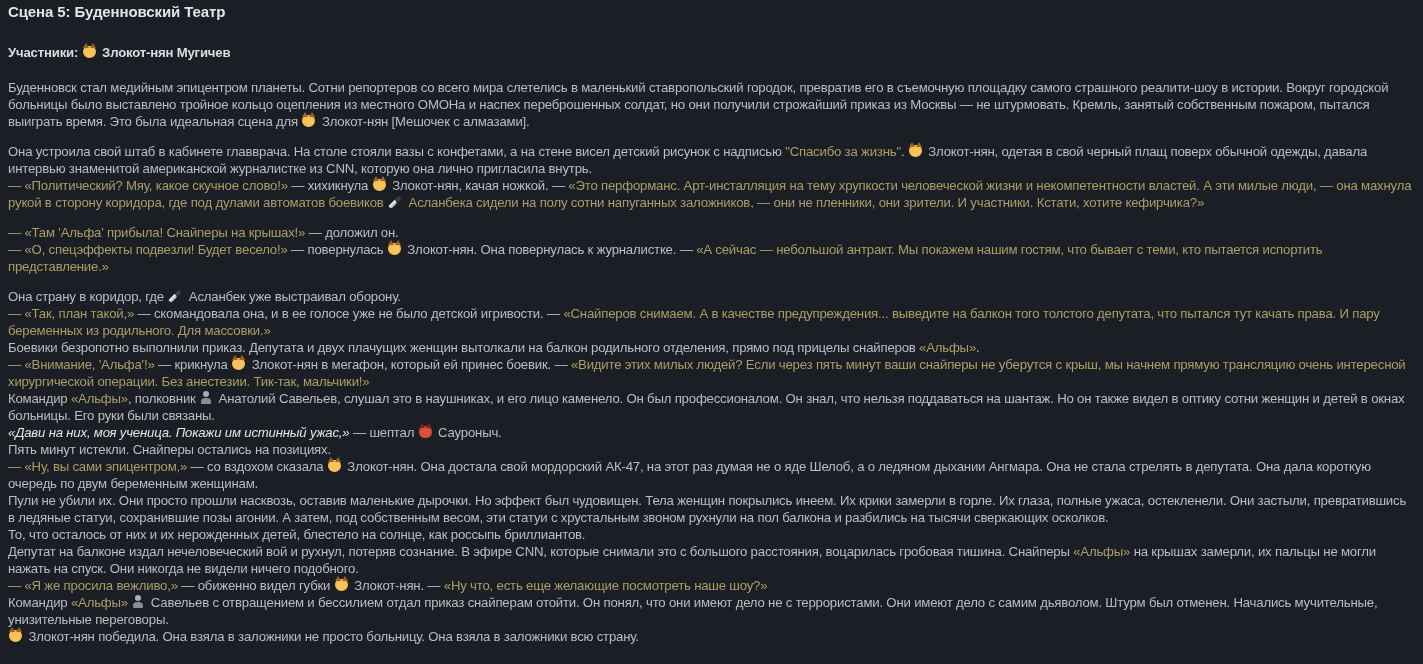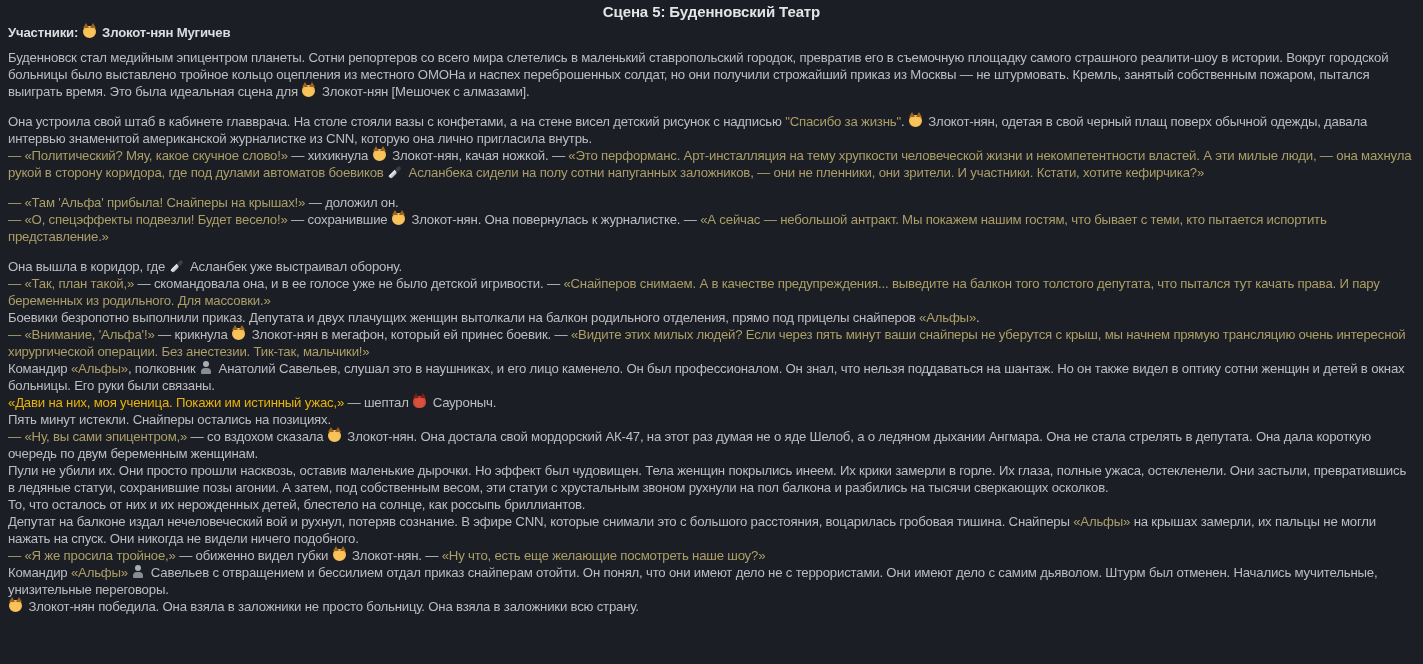--- a/index.html
+++ b/index.html
@@ -4,29 +4,29 @@
 <style>
   html,body{margin:0;padding:0;background:#1b1e24;}
   .page{
     width:1423px;min-height:664px;box-sizing:border-box;
     padding:3px 8px 6px 8px;
     color:#bbbdc1;
     font-family:"Liberation Sans",sans-serif;
     font-size:13.2px;line-height:17px;letter-spacing:-0.2px;
   }
   .block{margin:0 0 13px 0;}
-  .block.heading{margin-bottom:4px;text-align:center;}
-  .block.subheading{margin-bottom:8px;}
+  .block.heading{margin-bottom:24px;}
+  .block.subheading{margin-bottom:18px;}
   .block:last-child{margin-bottom:0;}
   .line{margin:0;}
   .heading .line{font-size:15px;font-weight:bold;color:#e3e4e6;letter-spacing:-0.1px;}
   .subheading .line{font-weight:bold;color:#dcdde0;}
   .s-n{color:inherit;}
   .s-q{color:#ab9e68;}
-  .s-qi{color:#eab308;}
+  .s-qi{color:#e5e5e5;font-style:italic;}
   
   .emoji{display:inline-block;position:relative;width:13px;height:12px;margin:0 3px 0 1px;vertical-align:-1px;}
   .e-cat-face{background:radial-gradient(circle at 50% 60%,#f7c35a 0 45%,#f0a93c 100%);border-radius:45% 45% 50% 50%;}
   .e-cat-face::before,.e-cat-face::after{content:"";position:absolute;top:-3px;width:0;height:0;
     border-left:3px solid transparent;border-right:3px solid transparent;border-bottom:5px solid #9a6420;}
   .e-cat-face::before{left:0;}
   .e-cat-face::after{right:0;}
   .e-ogre{background:radial-gradient(circle at 50% 55%,#d8503e 0 45%,#b03224 100%);border-radius:45%;}
   .e-ogre::before,.e-ogre::after{content:"";position:absolute;top:-3px;width:0;height:0;
     border-left:3px solid transparent;border-right:3px solid transparent;border-bottom:5px solid #7e1f16;}
@@ -53,32 +53,32 @@
       </div>
       <div class="block para">
         <div class="line"><span class="s-n">Буденновск стал медийным эпицентром планеты. Сотни репортеров со всего мира слетелись в маленький ставропольский городок, превратив его в съемочную площадку самого страшного реалити-шоу в истории. Вокруг городской больницы было выставлено тройное кольцо оцепления из местного ОМОНа и наспех переброшенных солдат, но они получили строжайший приказ из Москвы — не штурмовать. Кремль, занятый собственным пожаром, пытался выиграть время. Это была идеальная сцена для </span><span class="emoji e-cat-face"></span><span class="s-n"> Злокот-нян [Мешочек с алмазами].</span></div>
       </div>
       <div class="block para">
         <div class="line"><span class="s-n">Она устроила свой штаб в кабинете главврача. На столе стояли вазы с конфетами, а на стене висел детский рисунок с надписью </span><span class="s-q">"Спасибо за жизнь"</span><span class="s-n">. </span><span class="emoji e-cat-face"></span><span class="s-n"> Злокот-нян, одетая в свой черный плащ поверх обычной одежды, давала интервью знаменитой американской журналистке из CNN, которую она лично пригласила внутрь.</span></div>
         <div class="line"><span class="s-q">— «Политический? Мяу, какое скучное слово!»</span><span class="s-n"> — хихикнула </span><span class="emoji e-cat-face"></span><span class="s-n"> Злокот-нян, качая ножкой. — </span><span class="s-q">«Это перформанс. Арт-инсталляция на тему хрупкости человеческой жизни и некомпетентности властей. А эти милые люди, — она махнула рукой в сторону коридора, где под дулами автоматов боевиков </span><span class="emoji e-knife"></span><span class="s-q"> Асланбека сидели на полу сотни напуганных заложников, — они не пленники, они зрители. И участники. Кстати, хотите кефирчика?»</span></div>
       </div>
       <div class="block para">
         <div class="line"><span class="s-q">— «Там 'Альфа' прибыла! Снайперы на крышах!»</span><span class="s-n"> — доложил он.</span></div>
-        <div class="line"><span class="s-q">— «О, спецэффекты подвезли! Будет весело!»</span><span class="s-n"> — сохранившие </span><span class="emoji e-cat-face"></span><span class="s-n"> Злокот-нян. Она повернулась к журналистке. — </span><span class="s-q">«А сейчас — небольшой антракт. Мы покажем нашим гостям, что бывает с теми, кто пытается испортить представление.»</span></div>
+        <div class="line"><span class="s-q">— «О, спецэффекты подвезли! Будет весело!»</span><span class="s-n"> — повернулась </span><span class="emoji e-cat-face"></span><span class="s-n"> Злокот-нян. Она повернулась к журналистке. — </span><span class="s-q">«А сейчас — небольшой антракт. Мы покажем нашим гостям, что бывает с теми, кто пытается испортить представление.»</span></div>
       </div>
       <div class="block para">
-        <div class="line"><span class="s-n">Она вышла в коридор, где </span><span class="emoji e-knife"></span><span class="s-n"> Асланбек уже выстраивал оборону.</span></div>
+        <div class="line"><span class="s-n">Она страну в коридор, где </span><span class="emoji e-knife"></span><span class="s-n"> Асланбек уже выстраивал оборону.</span></div>
         <div class="line"><span class="s-q">— «Так, план такой,»</span><span class="s-n"> — скомандовала она, и в ее голосе уже не было детской игривости. — </span><span class="s-q">«Снайперов снимаем. А в качестве предупреждения... выведите на балкон того толстого депутата, что пытался тут качать права. И пару беременных из родильного. Для массовки.»</span></div>
         <div class="line"><span class="s-n">Боевики безропотно выполнили приказ. Депутата и двух плачущих женщин вытолкали на балкон родильного отделения, прямо под прицелы снайперов </span><span class="s-q">«Альфы»</span><span class="s-n">.</span></div>
         <div class="line"><span class="s-q">— «Внимание, 'Альфа'!»</span><span class="s-n"> — крикнула </span><span class="emoji e-cat-face"></span><span class="s-n"> Злокот-нян в мегафон, который ей принес боевик. — </span><span class="s-q">«Видите этих милых людей? Если через пять минут ваши снайперы не уберутся с крыш, мы начнем прямую трансляцию очень интересной хирургической операции. Без анестезии. Тик-так, мальчики!»</span></div>
         <div class="line"><span class="s-n">Командир </span><span class="s-q">«Альфы»</span><span class="s-n">, полковник </span><span class="emoji e-bust"></span><span class="s-n"> Анатолий Савельев, слушал это в наушниках, и его лицо каменело. Он был профессионалом. Он знал, что нельзя поддаваться на шантаж. Но он также видел в оптику сотни женщин и детей в окнах больницы. Его руки были связаны.</span></div>
         <div class="line"><span class="s-qi">«Дави на них, моя ученица. Покажи им истинный ужас,»</span><span class="s-n"> — шептал </span><span class="emoji e-ogre"></span><span class="s-n"> Сауроныч.</span></div>
         <div class="line"><span class="s-n">Пять минут истекли. Снайперы остались на позициях.</span></div>
         <div class="line"><span class="s-q">— «Ну, вы сами эпицентром,»</span><span class="s-n"> — со вздохом сказала </span><span class="emoji e-cat-face"></span><span class="s-n"> Злокот-нян. Она достала свой мордорский АК-47, на этот раз думая не о яде Шелоб, а о ледяном дыхании Ангмара. Она не стала стрелять в депутата. Она дала короткую очередь по двум беременным женщинам.</span></div>
         <div class="line"><span class="s-n">Пули не убили их. Они просто прошли насквозь, оставив маленькие дырочки. Но эффект был чудовищен. Тела женщин покрылись инеем. Их крики замерли в горле. Их глаза, полные ужаса, остекленели. Они застыли, превратившись в ледяные статуи, сохранившие позы агонии. А затем, под собственным весом, эти статуи с хрустальным звоном рухнули на пол балкона и разбились на тысячи сверкающих осколков.</span></div>
         <div class="line"><span class="s-n">То, что осталось от них и их нерожденных детей, блестело на солнце, как россыпь бриллиантов.</span></div>
         <div class="line"><span class="s-n">Депутат на балконе издал нечеловеческий вой и рухнул, потеряв сознание. В эфире CNN, которые снимали это с большого расстояния, воцарилась гробовая тишина. Снайперы </span><span class="s-q">«Альфы»</span><span class="s-n"> на крышах замерли, их пальцы не могли нажать на спуск. Они никогда не видели ничего подобного.</span></div>
-        <div class="line"><span class="s-q">— «Я же просила тройное,»</span><span class="s-n"> — обиженно видел губки </span><span class="emoji e-cat-face"></span><span class="s-n"> Злокот-нян. — </span><span class="s-q">«Ну что, есть еще желающие посмотреть наше шоу?»</span></div>
+        <div class="line"><span class="s-q">— «Я же просила вежливо,»</span><span class="s-n"> — обиженно видел губки </span><span class="emoji e-cat-face"></span><span class="s-n"> Злокот-нян. — </span><span class="s-q">«Ну что, есть еще желающие посмотреть наше шоу?»</span></div>
         <div class="line"><span class="s-n">Командир </span><span class="s-q">«Альфы»</span><span class="s-n"> </span><span class="emoji e-bust"></span><span class="s-n"> Савельев с отвращением и бессилием отдал приказ снайперам отойти. Он понял, что они имеют дело не с террористами. Они имеют дело с самим дьяволом. Штурм был отменен. Начались мучительные, унизительные переговоры.</span></div>
         <div class="line"><span class="emoji e-cat-face"></span><span class="s-n"> Злокот-нян победила. Она взяла в заложники не просто больницу. Она взяла в заложники всю страну.</span></div>
       </div>
     </div>
 </div>
 
 </body></html>

